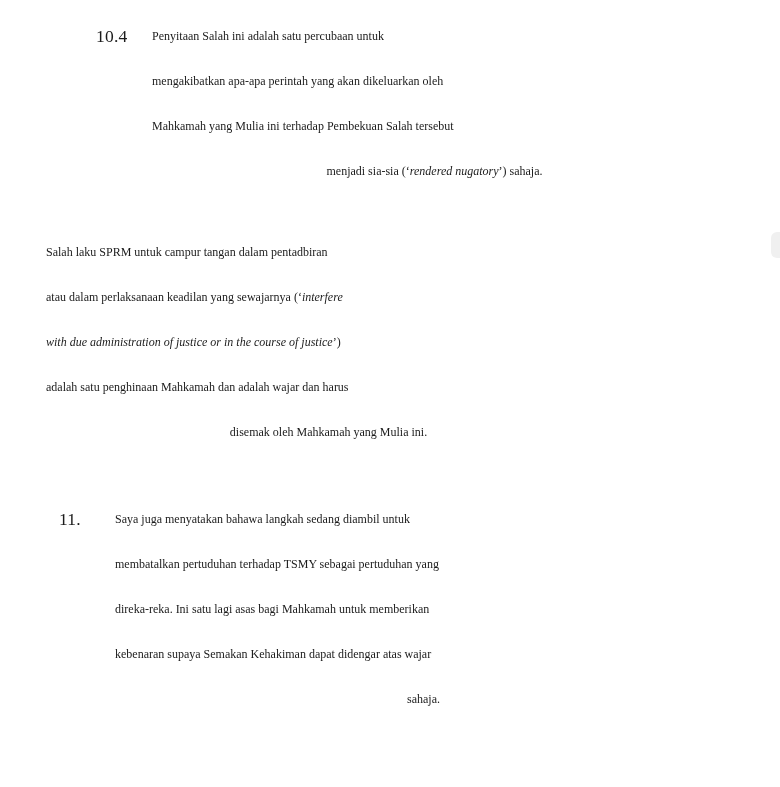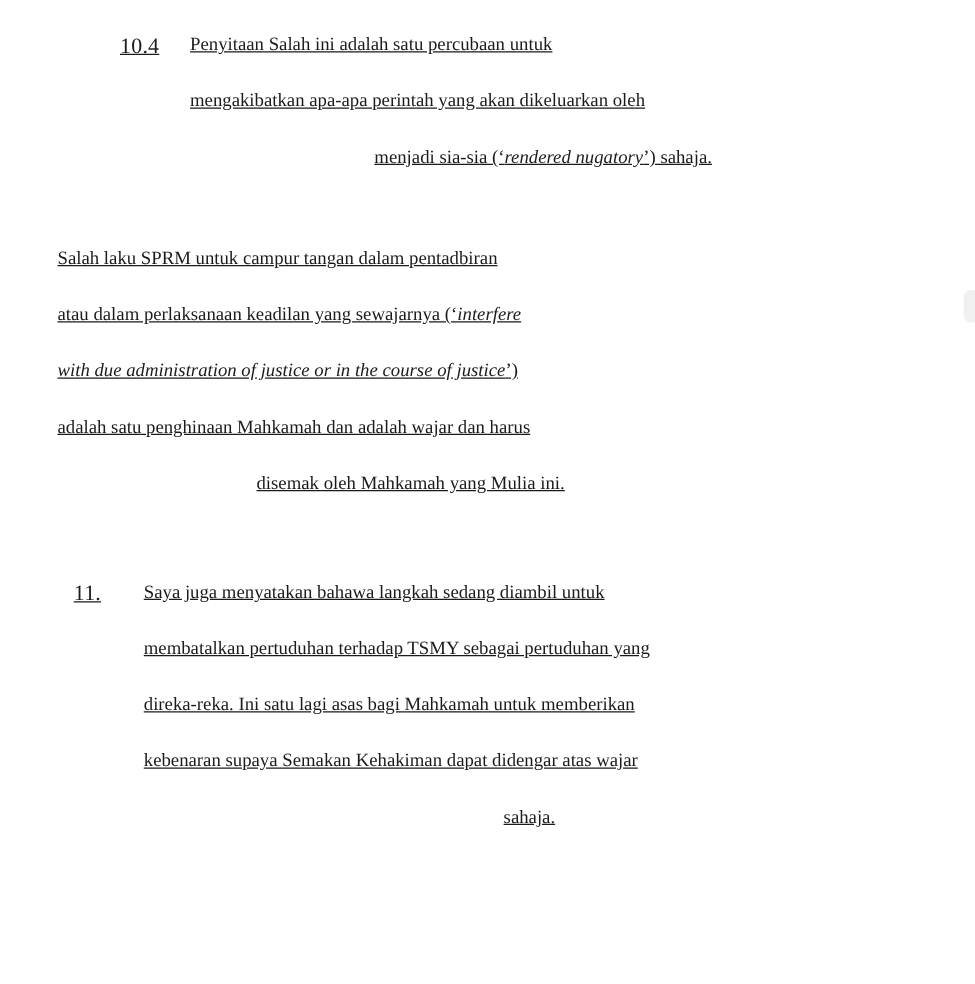--- a/index.html
+++ b/index.html
@@ -14,21 +14,20 @@
     color: #1b1b1b;
     position: relative;
     overflow: hidden;
   }
   .page {
     position: relative;
     width: 780px;
     height: 557px;
     box-sizing: border-box;
     padding: 14px 62px 0 46px;
-    text-decoration: underline;
   }
   .para {
     display: flex;
     align-items: flex-start;
     margin-bottom: 0;
   }
   .para-num {
     flex: 0 0 auto;
     font-size: 17.5px;
     line-height: 45px;
@@ -45,21 +44,21 @@
   }
   .main .para-num {
     width: 56px;
     margin-left: 13px;
   }
   .main .para-body {
     width: 617px;
   }
   .para-body {
     flex: 0 0 auto;
-    font-size: 15px;
+    font-size: 12px;
     line-height: 45px;
     text-align: justify;
     text-justify: inter-word;
   }
   .para-body .last-line {
     text-align: center;
   }
   .gap-sm { height: 36px; }
   .gap-md { height: 42px; }
   em {
@@ -81,20 +80,21 @@
 
 <div class="page">
 
   <div class="edge-artifact"></div>
 
   <div class="para sub">
     <div class="para-num">10.4</div>
     <div class="para-body">
       <div>Penyitaan Salah ini adalah satu percubaan untuk</div>
       <div>mengakibatkan apa-apa perintah yang akan dikeluarkan oleh</div>
+      <div>Mahkamah yang Mulia ini terhadap Pembekuan Salah tersebut</div>
       <div class="last-line"><span>menjadi sia-sia (‘</span><em>rendered nugatory</em><span>’) sahaja.</span></div>
     </div>
   </div>
 
   <div class="gap-sm"></div>
 
   <div class="para sub">
     <div class="para-body">
       <div>Salah laku SPRM untuk campur tangan dalam pentadbiran</div>
       <div><span>atau dalam perlaksanaan keadilan yang sewajarnya (‘</span><em>interfere</em></div>

